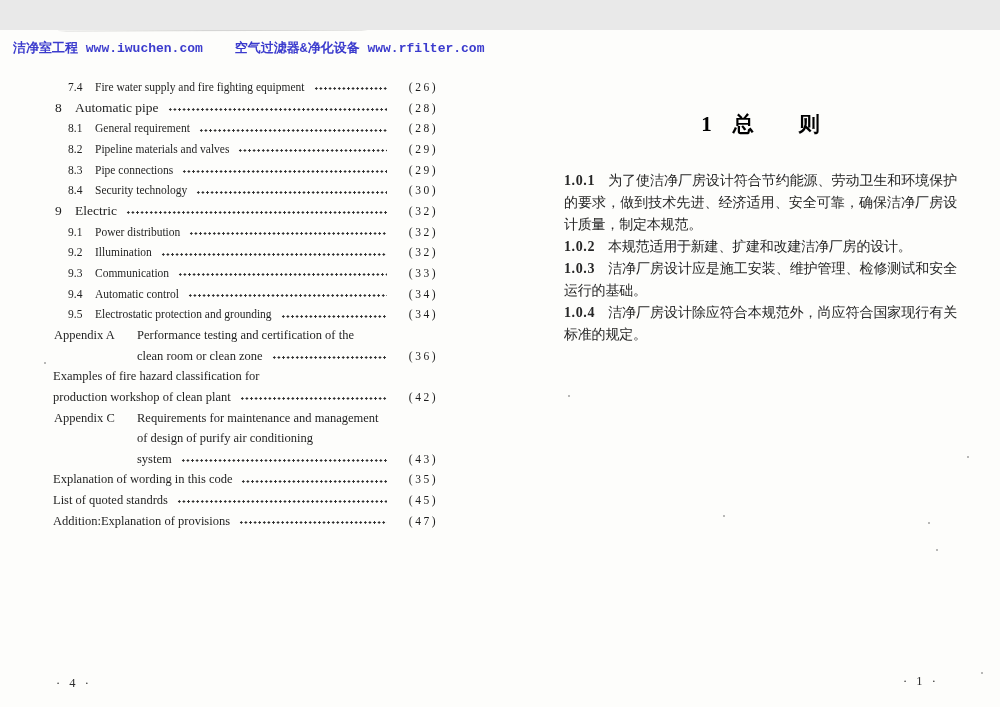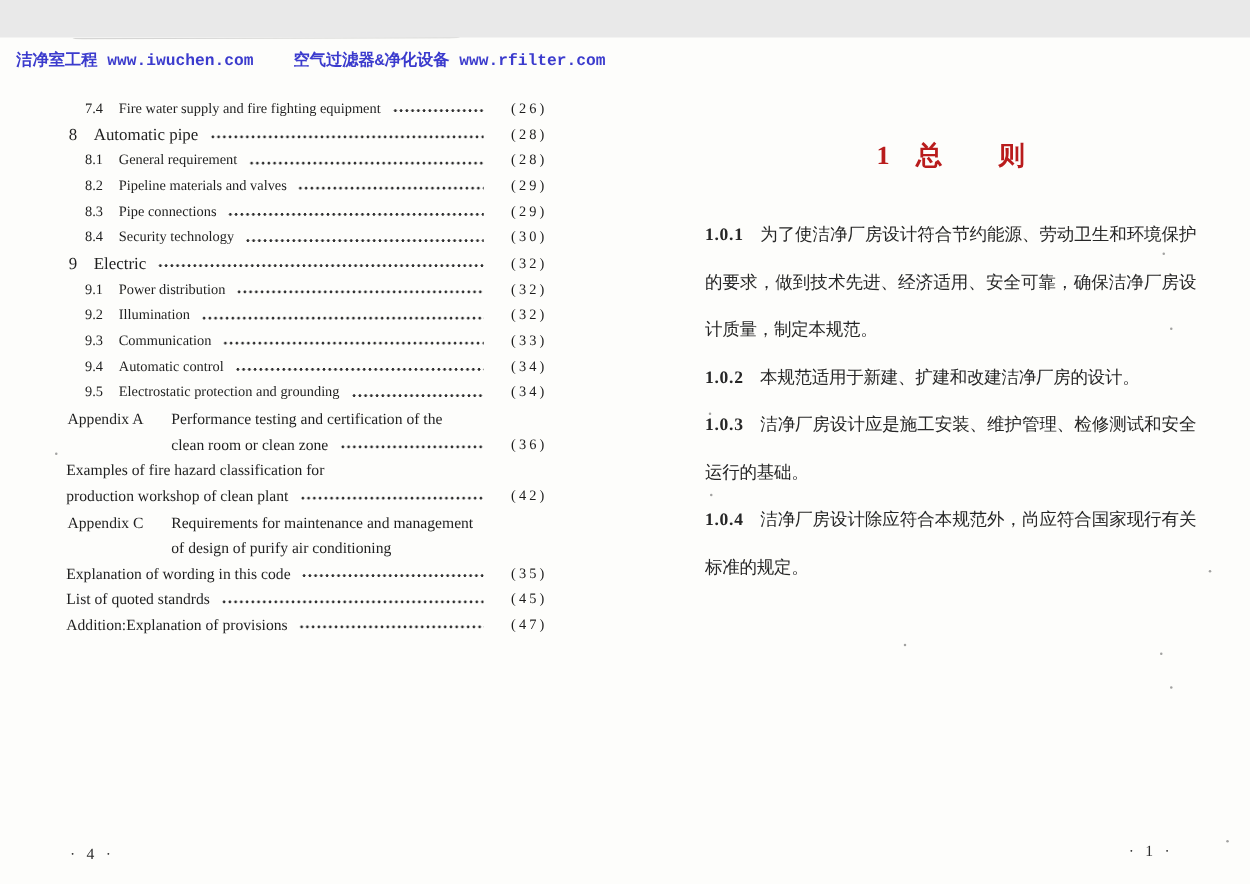--- a/index.html
+++ b/index.html
@@ -45,28 +45,28 @@
     background-size:4.6px 5px;background-repeat:repeat-x;background-position:left center;
     min-width:12px;
   }
   .pg{
     flex:none;min-width:46px;text-align:right;
     font-size:11.5px;letter-spacing:2.5px;white-space:nowrap;color:#1c1c1c;
   }
   
   .chapter-title{
     position:absolute;left:565px;top:80px;width:392px;
-    text-align:center;font-size:21px;font-weight:bold;color:#b91c1c;
+    text-align:center;font-size:21px;font-weight:bold;color:#000000;
     letter-spacing:1px;
   }
   .chapter-title .t-num{margin-right:20px;}
   .chapter-title .t-chars{word-spacing:1.8em;white-space:pre;}
   .clauses{
     position:absolute;left:564px;top:140px;width:393px;
-    font-size:14px;line-height:38px;color:#262626;
+    font-size:14px;line-height:22px;color:#262626;
     text-align:justify;letter-spacing:-0.2px;
   }
   .clause{margin:0;}
   .cnum{font-weight:bold;margin-right:13px;letter-spacing:0.6px;}
   
   .folio{
     position:absolute;font-size:12.5px;letter-spacing:3px;color:#2c2c2c;
     white-space:nowrap;
   }
   .folio.left{left:56px;top:646px;}
@@ -242,20 +242,25 @@
         </div>
       </div>
       <div class="toc-row appendix">
         <span class="lbl">Appendix C</span>
         <div class="content">
           <div class="line">
             <span class="txt">Requirements for maintenance and management</span>
           </div>
           <div class="line">
             <span class="txt">of design of purify air conditioning</span>
+          </div>
+          <div class="line">
+            <span class="txt">system</span>
+            <span class="leader"></span>
+            <span class="pg">(43)</span>
           </div>
         </div>
       </div>
       <div class="toc-row plain">
         <div class="content">
           <div class="line">
             <span class="txt">Explanation of wording in this code</span>
             <span class="leader"></span>
             <span class="pg">(35)</span>
           </div>

